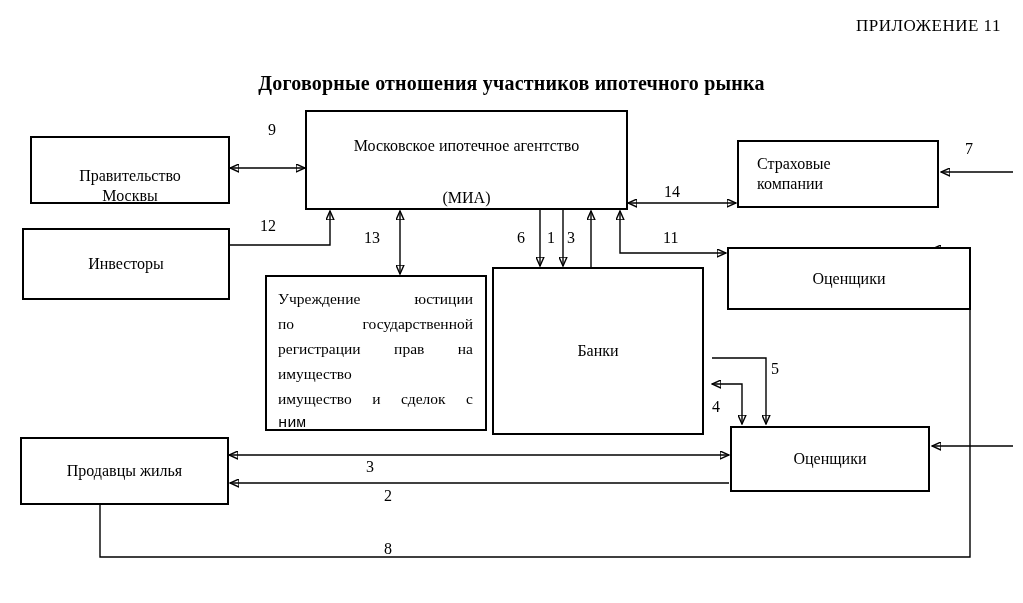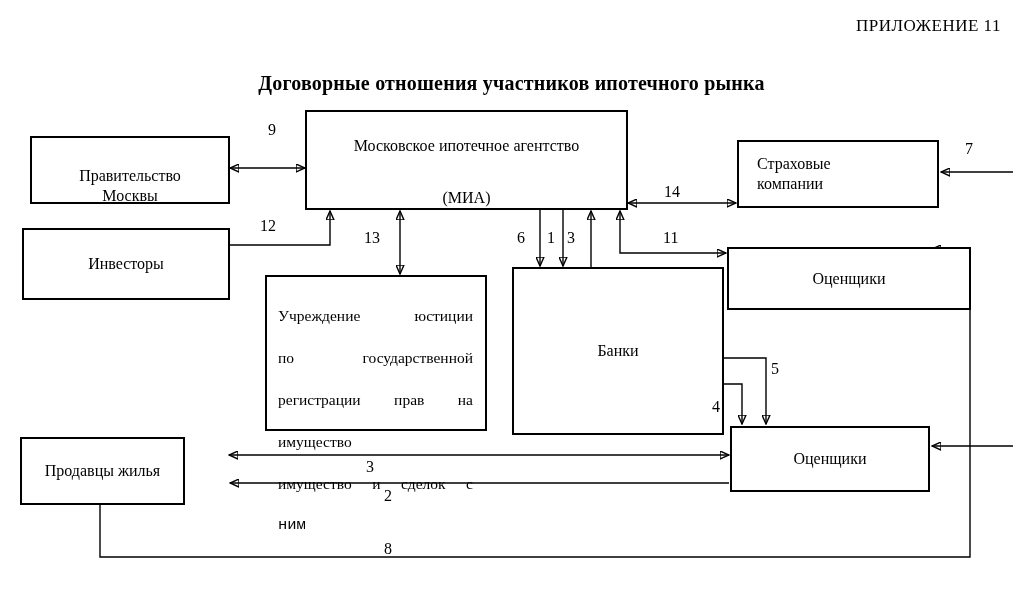--- a/index.html
+++ b/index.html
@@ -20,21 +20,21 @@
   .connectors path { stroke:#000; stroke-width:1.4; fill:none; }
   .box {
     position:absolute; border:2px solid #000; background:#fff;
     display:flex; align-items:center; justify-content:center;
     text-align:center; font-size:16px; line-height:1.25;
   }
   .box-mia { flex-direction:column; justify-content:space-between; padding-top:24px; gap:15px; }
   .box-insurance { justify-content:flex-start; text-align:left; padding-left:18px; }
   .box-insurance .wrap-narrow { display:inline-block; width:112px; }
   .box-justice { display:block; text-align:left; padding:9px 12px 0 11px; font-size:15.5px; }
-  .box-justice .jline { text-align:justify; text-align-last:justify; line-height:25px; white-space:normal;margin-top:17px; }
+  .box-justice .jline { text-align:justify; text-align-last:justify; line-height:25px; white-space:normal; }
   .box-justice .jline.last { text-align-last:left;font-family:Liberation Mono, monospace; }
   .wrap-mid { display:inline-block; max-width:150px;margin-top:32px; }
   .flow-num { position:absolute; font-size:16px; }
 </style>
 </head>
 <body>
 
 <div class="page">
 
   <div class="appendix">ПРИЛОЖЕНИЕ 11</div>
@@ -82,29 +82,29 @@
 
   <div class="box box-justice" style="left:265px;top:275px;width:222px;height:156px">
     <div class="jline">Учреждение юстиции</div>
     <div class="jline">по государственной</div>
     <div class="jline">регистрации прав на</div>
     <div class="jline">имущество</div>
     <div class="jline">имущество и сделок с</div>
     <div class="jline last">ним</div>
   </div>
 
-  <div class="box" style="left:512px;top:267px;width:212px;height:168px">
+  <div class="box" style="left:492px;top:267px;width:212px;height:168px">
     <span>Банки</span>
   </div>
 
   <div class="box" style="left:727px;top:247px;width:244px;height:63px">
     <span>Оценщики</span>
   </div>
 
-  <div class="box" style="left:20px;top:437px;width:165px;height:68px">
+  <div class="box" style="left:20px;top:437px;width:209px;height:68px">
     <span>Продавцы жилья</span>
   </div>
 
   <div class="box" style="left:730px;top:426px;width:200px;height:66px">
     <span>Оценщики</span>
   </div>
 
   <div class="flow-num" style="left:268px;top:121px">9</div>
   <div class="flow-num" style="left:260px;top:217px">12</div>
   <div class="flow-num" style="left:364px;top:229px">13</div>

